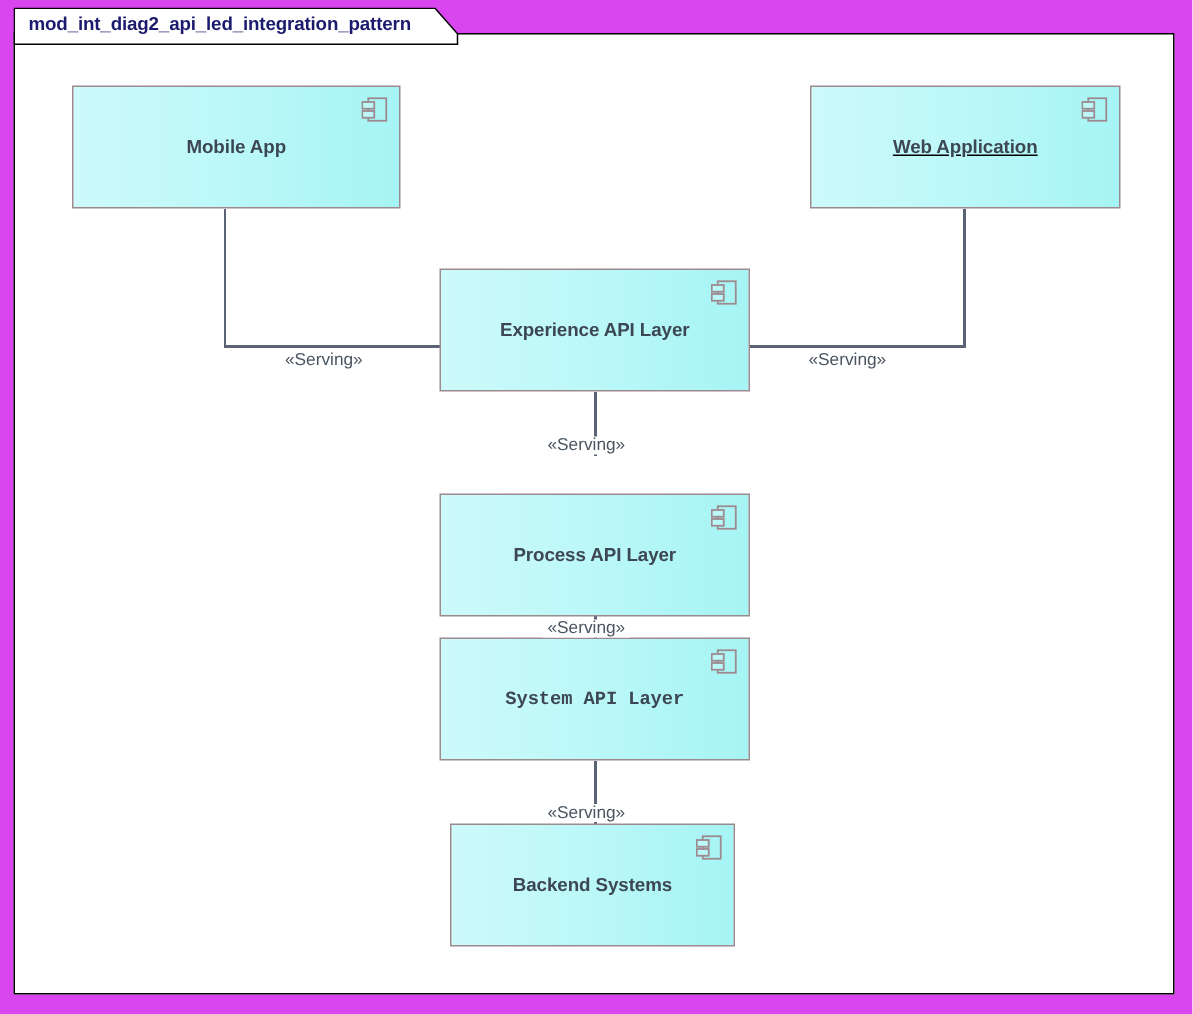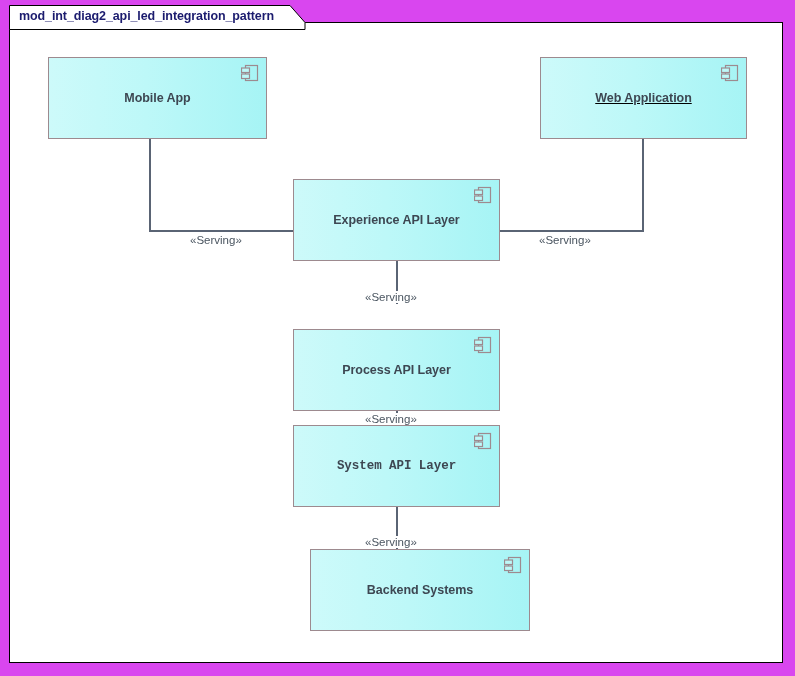--- a/index.html
+++ b/index.html
@@ -167,21 +167,21 @@
 
   <div class="component" style="left:293px; top:425px; width:207px; height:82px;font-family:Liberation Mono, monospace;">
     <span class="component-label">System API Layer</span>
     <svg class="component-icon" viewBox="0 0 18 20">
       <rect x="4.5" y="1.5" width="12" height="15" fill="none" stroke="#9d8a8f" stroke-width="1.2"></rect>
       <rect x="0.5" y="4" width="8" height="4.5" fill="#bdf8f8" stroke="#9d8a8f" stroke-width="1.2"></rect>
       <rect x="0.5" y="10" width="8" height="4.5" fill="#bdf8f8" stroke="#9d8a8f" stroke-width="1.2"></rect>
     </svg>
   </div>
 
-  <div class="component" style="left:310px; top:549px; width:220px; height:82px;">
+  <div class="component" style="left:300px; top:549px; width:190px; height:82px;">
     <span class="component-label">Backend Systems</span>
     <svg class="component-icon" viewBox="0 0 18 20">
       <rect x="4.5" y="1.5" width="12" height="15" fill="none" stroke="#9d8a8f" stroke-width="1.2"></rect>
       <rect x="0.5" y="4" width="8" height="4.5" fill="#bdf8f8" stroke="#9d8a8f" stroke-width="1.2"></rect>
       <rect x="0.5" y="10" width="8" height="4.5" fill="#bdf8f8" stroke="#9d8a8f" stroke-width="1.2"></rect>
     </svg>
   </div>
 
   <div class="stereotype" style="left:187px; top:234px;">«Serving»</div>
 

